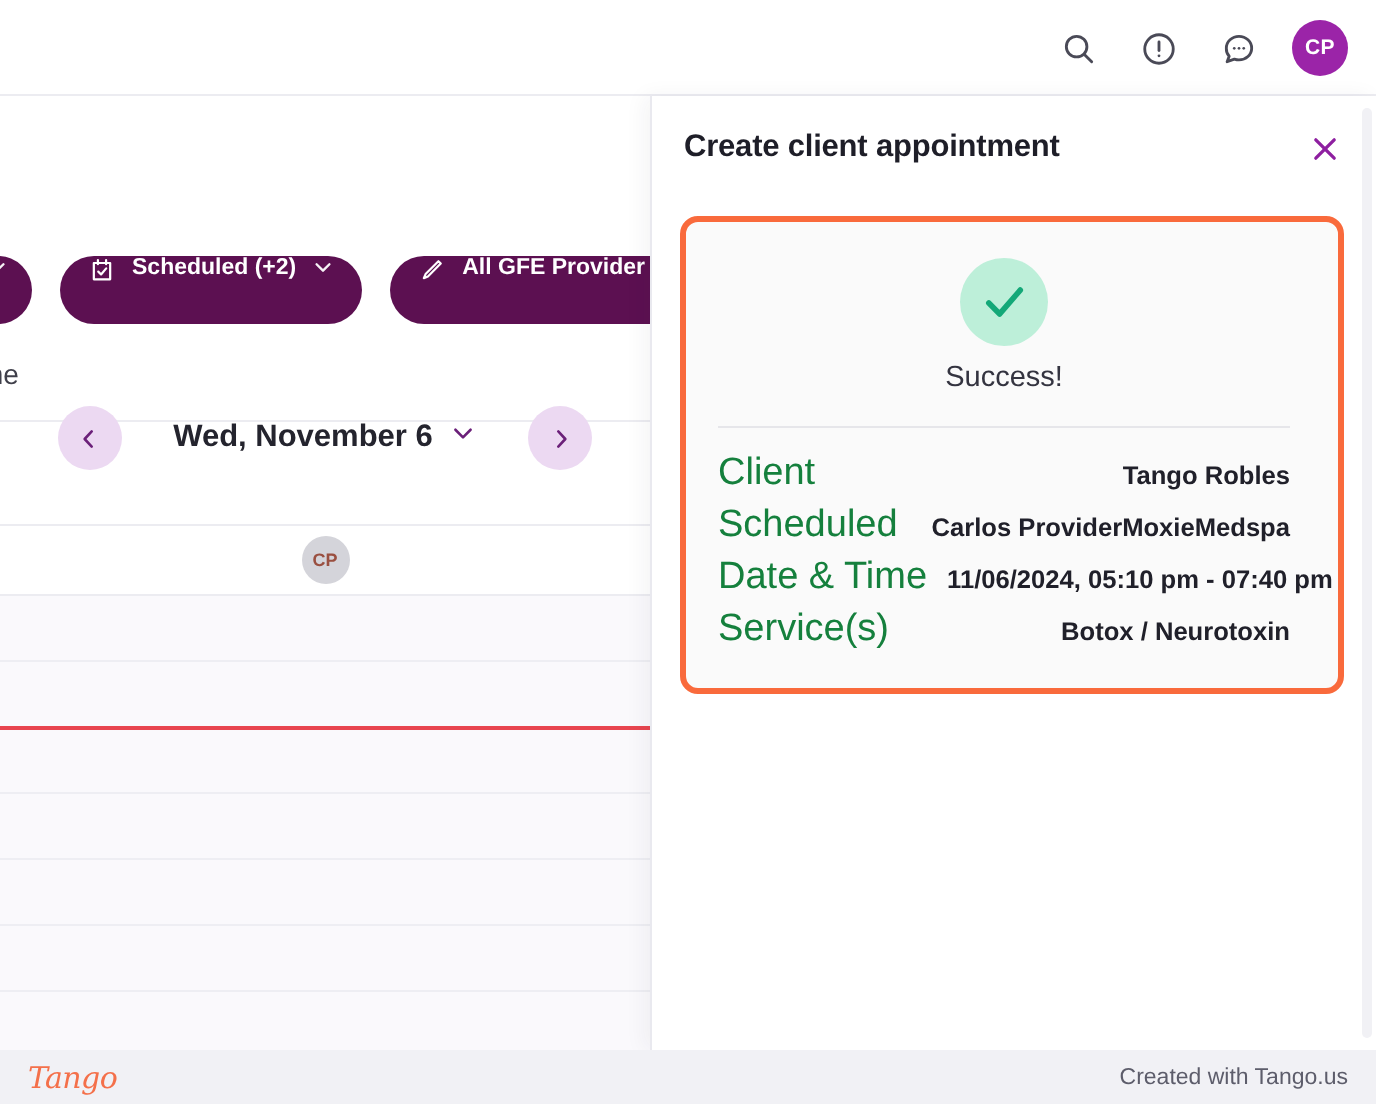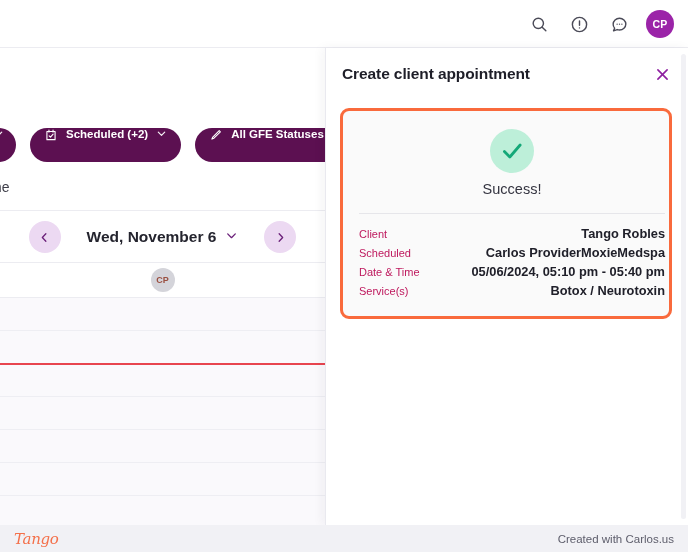--- a/index.html
+++ b/index.html
@@ -89,21 +89,21 @@
 
   
   .date-rule-top {
     position: absolute;
     left: 0; top: 210px;
     width: 325px; height: 1px;
     background: #ececf1;
   }
   .datenav {
     position: absolute;
-    left: 0; top: 212px;
+    left: 0; top: 194px;
     width: 325px; height: 50px;
     display: flex;
     align-items: center;
     justify-content: center;
     gap: 26px;
   }
   .navbtn {
     width: 32px; height: 32px;
     border-radius: 50%;
     background: #ecd9f2;
@@ -194,21 +194,21 @@
     width: 24px; height: 24px;
     display: flex; align-items: center; justify-content: center;
     color: #8e1fa0;
   }
 
   .success-card {
     margin: 8px 16px 0 14px;
     border: 3px solid #f96a3c;
     border-radius: 9px;
     background: #fafafa;
-    padding: 18px 2px 16px 14px;
+    padding: 18px 22px 16px 14px;
   }
   .check-wrap {
     display: flex;
     justify-content: center;
   }
   .check-circle {
     width: 44px; height: 44px;
     border-radius: 50%;
     background: #bdefd9;
     display: flex; align-items: center; justify-content: center;
@@ -233,22 +233,22 @@
     background: #e6e6ea;
   }
   .detail-row {
     display: flex;
     align-items: baseline;
     justify-content: space-between;
     padding: 2px 2px;
     gap: 10px;
   }
   .detail-label {
-    font-size: 11px;
-    color: #be185d;
+    font-size: 19px;
+    color: #15803d;
     white-space: nowrap;
   }
   .detail-value {
     font-size: 12.8px;
     font-weight: bold;
     color: #20202a;
     text-align: right;
     white-space: nowrap;
   }
 
@@ -345,21 +345,21 @@
           </svg>
         </span>
       </div>
 
       <div class="pill">
         <span>
           <svg width="14" height="14" viewBox="0 0 24 24" fill="none" stroke="currentColor" stroke-width="1.9">
             <path d="M17.5 4.5l2 2L8.5 17.5 5 19l1.5-3.5z" stroke-linejoin="round"></path>
           </svg>
         </span>
-        <span>All GFE Statuses</span>
+        <span>All GFE Provider</span>
         <span class="chev">
           <svg width="11" height="11" viewBox="0 0 24 24" fill="none" stroke="currentColor" stroke-width="2.6">
             <polyline points="5,9 12,16 19,9" stroke-linecap="round" stroke-linejoin="round"></polyline>
           </svg>
         </span>
       </div>
     </div>
 
     <div class="time-label">me</div>
 
@@ -431,29 +431,29 @@
       <div class="detail-row">
         <span class="detail-label">Client</span>
         <span class="detail-value">Tango Robles</span>
       </div>
       <div class="detail-row">
         <span class="detail-label">Scheduled</span>
         <span class="detail-value">Carlos ProviderMoxieMedspa</span>
       </div>
       <div class="detail-row">
         <span class="detail-label">Date &amp; Time</span>
-        <span class="detail-value">05/06/2024, 05:10 pm - 05:40 pm</span>
+        <span class="detail-value">11/06/2024, 05:10 pm - 07:40 pm</span>
       </div>
       <div class="detail-row">
         <span class="detail-label">Service(s)</span>
         <span class="detail-value">Botox / Neurotoxin</span>
       </div>
     </div>
 
     <div class="panel-scrollbar"></div>
   </div>
 
   <div class="footer">
     <div class="tango-logo">Tango</div>
-    <div class="footer-text">Created with Carlos.us</div>
+    <div class="footer-text">Created with Tango.us</div>
   </div>
 
 </div>
 
 </body></html>

